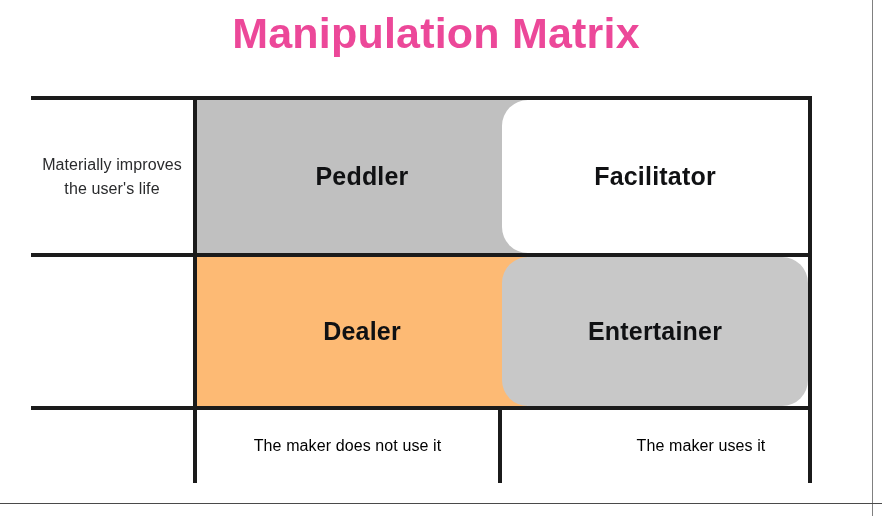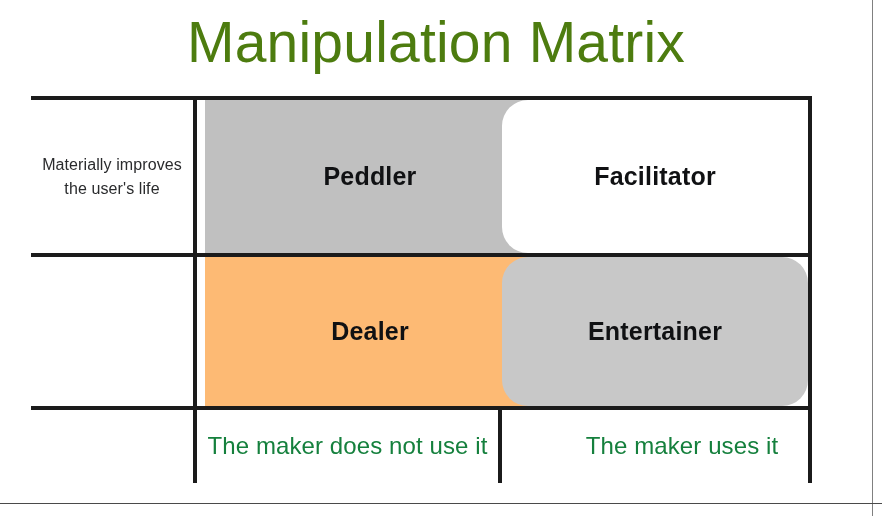--- a/index.html
+++ b/index.html
@@ -41,24 +41,24 @@
     background: #4a4a4a;
   }
 
   
   #title {
     position: absolute;
     left: 0;
     top: 8px;
     width: 872px;
     text-align: center;
-    font-size: 57px;
-    font-weight: 400;
+    font-size: 43px;
+    font-weight: 700;
     letter-spacing: 0.2px;
-    color: #4d7c0f;
+    color: #ec4899;
     line-height: 1.2;
     white-space: nowrap;
   }
 
   
   #matrix {
     position: absolute;
     left: 31px;
     top: 98px;
     width: 781px;   
@@ -109,49 +109,49 @@
     letter-spacing: 0.1px;
   }
   .quad {
     font-size: 25px;
     font-weight: 700;
     color: #101113;
     letter-spacing: 0.2px;
   }
 
   
-  .col-a { left: 166px; width: 330px; margin-left: 8px; }
+  .col-a { left: 166px; width: 330px; }
   .col-b { left: 471px; width: 306px; border-radius: 26px; }
 
   
   .row-1 { top: 2px;   height: 153px; }
   .row-2 { top: 159px; height: 149px; }
 
   
   .fill-peddler     { background: #c0c0c0; }
   .fill-facilitator { background: #ffffff; }
   .fill-dealer      { background: #fdba74; }
   .fill-entertainer { background: #c8c8c8; text-align: center; }
 
   
   .footer-cap {
     position: absolute;
     top: 313px;
     height: 70px;
     display: flex;
     align-items: center;
     justify-content: center;
-    font-size: 24px;
+    font-size: 16px;
     font-weight: 400;
-    color: #15803d;
+    color: #000000;
     letter-spacing: 0.1px;
     white-space: nowrap;
   }
   #footer-a { left: 166px; width: 301px; }
-  #footer-b { left: 457px; width: 306px; padding-left: 41px; }
+  #footer-b { left: 476px; width: 306px; padding-left: 41px; }
 </style>
 </head>
 <body>
 
 <div id="frame">
 
   <div id="frame-rule-right"></div>
   <div id="frame-rule-bottom"></div>
 
   <div id="title">Manipulation Matrix</div>

